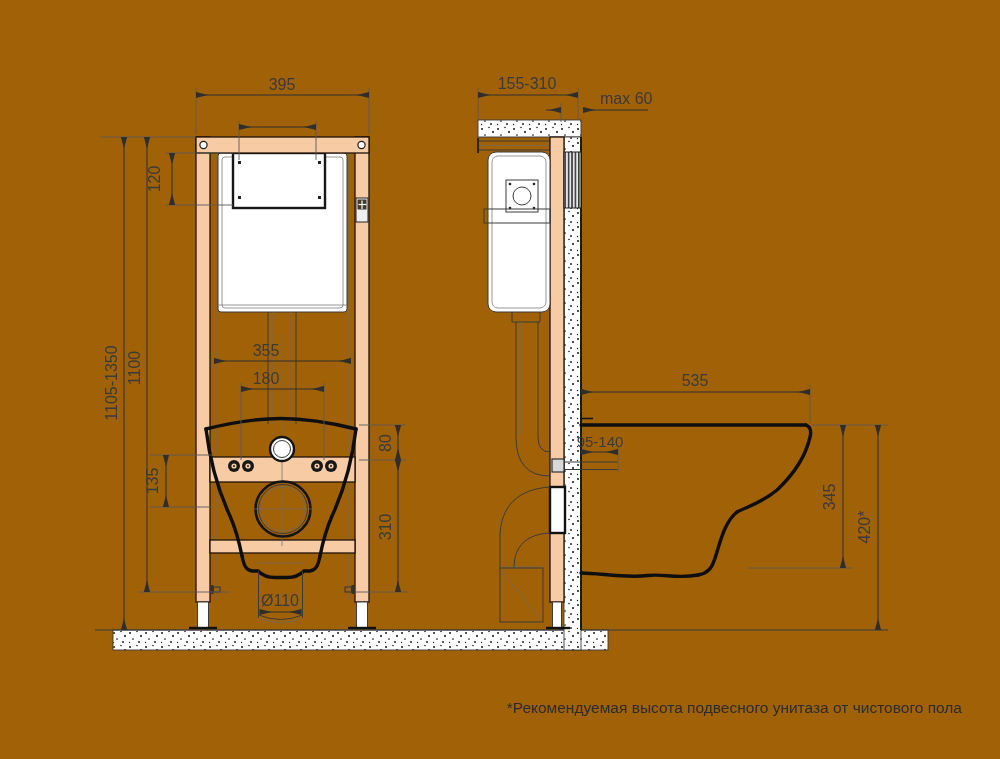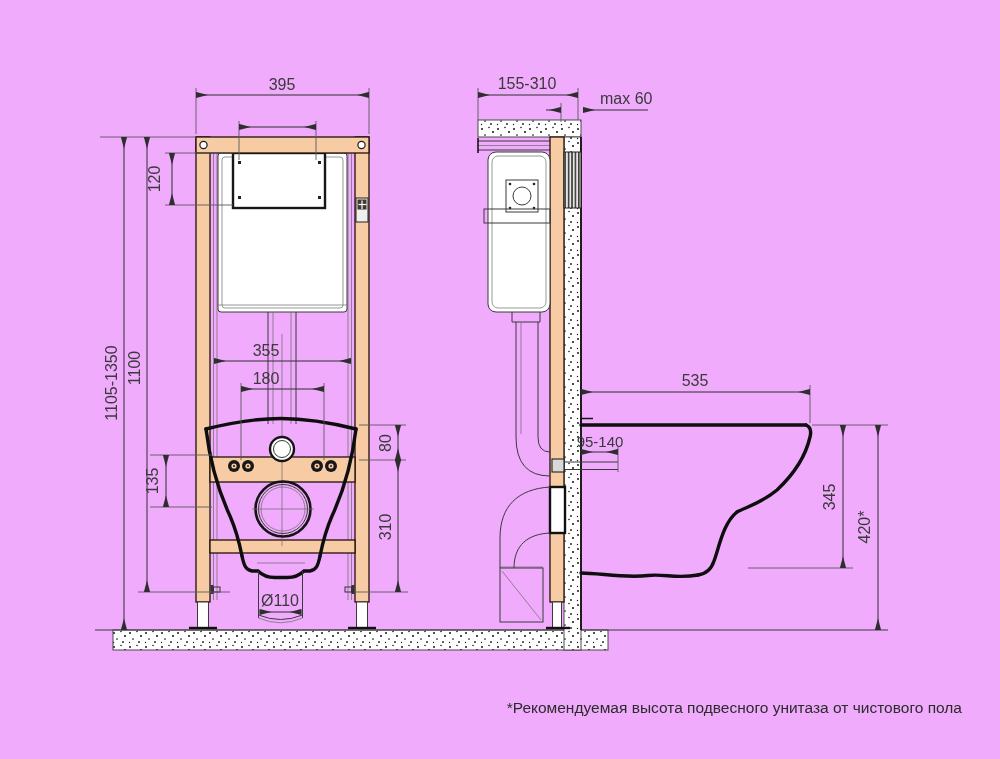--- a/index.html
+++ b/index.html
@@ -1,16 +1,16 @@
 <!DOCTYPE html>
 <html><head>
 <meta charset="utf-8">
 <style>
   html,body{margin:0;padding:0;background:#ffffff;}
-  .stage{position:relative;width:1000px;height:759px;background:#f0abfc;overflow:hidden;
+  .stage{position:relative;width:1000px;height:759px;background:#a16207;overflow:hidden;
          font-family:"Liberation Sans",sans-serif;}
   svg{position:absolute;left:0;top:0;}
   .dim{stroke:#2e2e2e;stroke-width:1;fill:none;}
   .ext{stroke:#5a5a5a;stroke-width:0.9;fill:none;}
   .thin{stroke:#3a3a3a;stroke-width:1;fill:none;}
   .vthin{stroke:#6a6a6a;stroke-width:0.7;fill:none;}
   .med{stroke:#141414;stroke-width:1.6;fill:none;}
   .thick{stroke:#0e0e0e;stroke-width:3.4;fill:none;stroke-linecap:round;}
   .frame{fill:#f7cba3;stroke:#201208;stroke-width:1.3;}
   .white{fill:#ffffff;}

